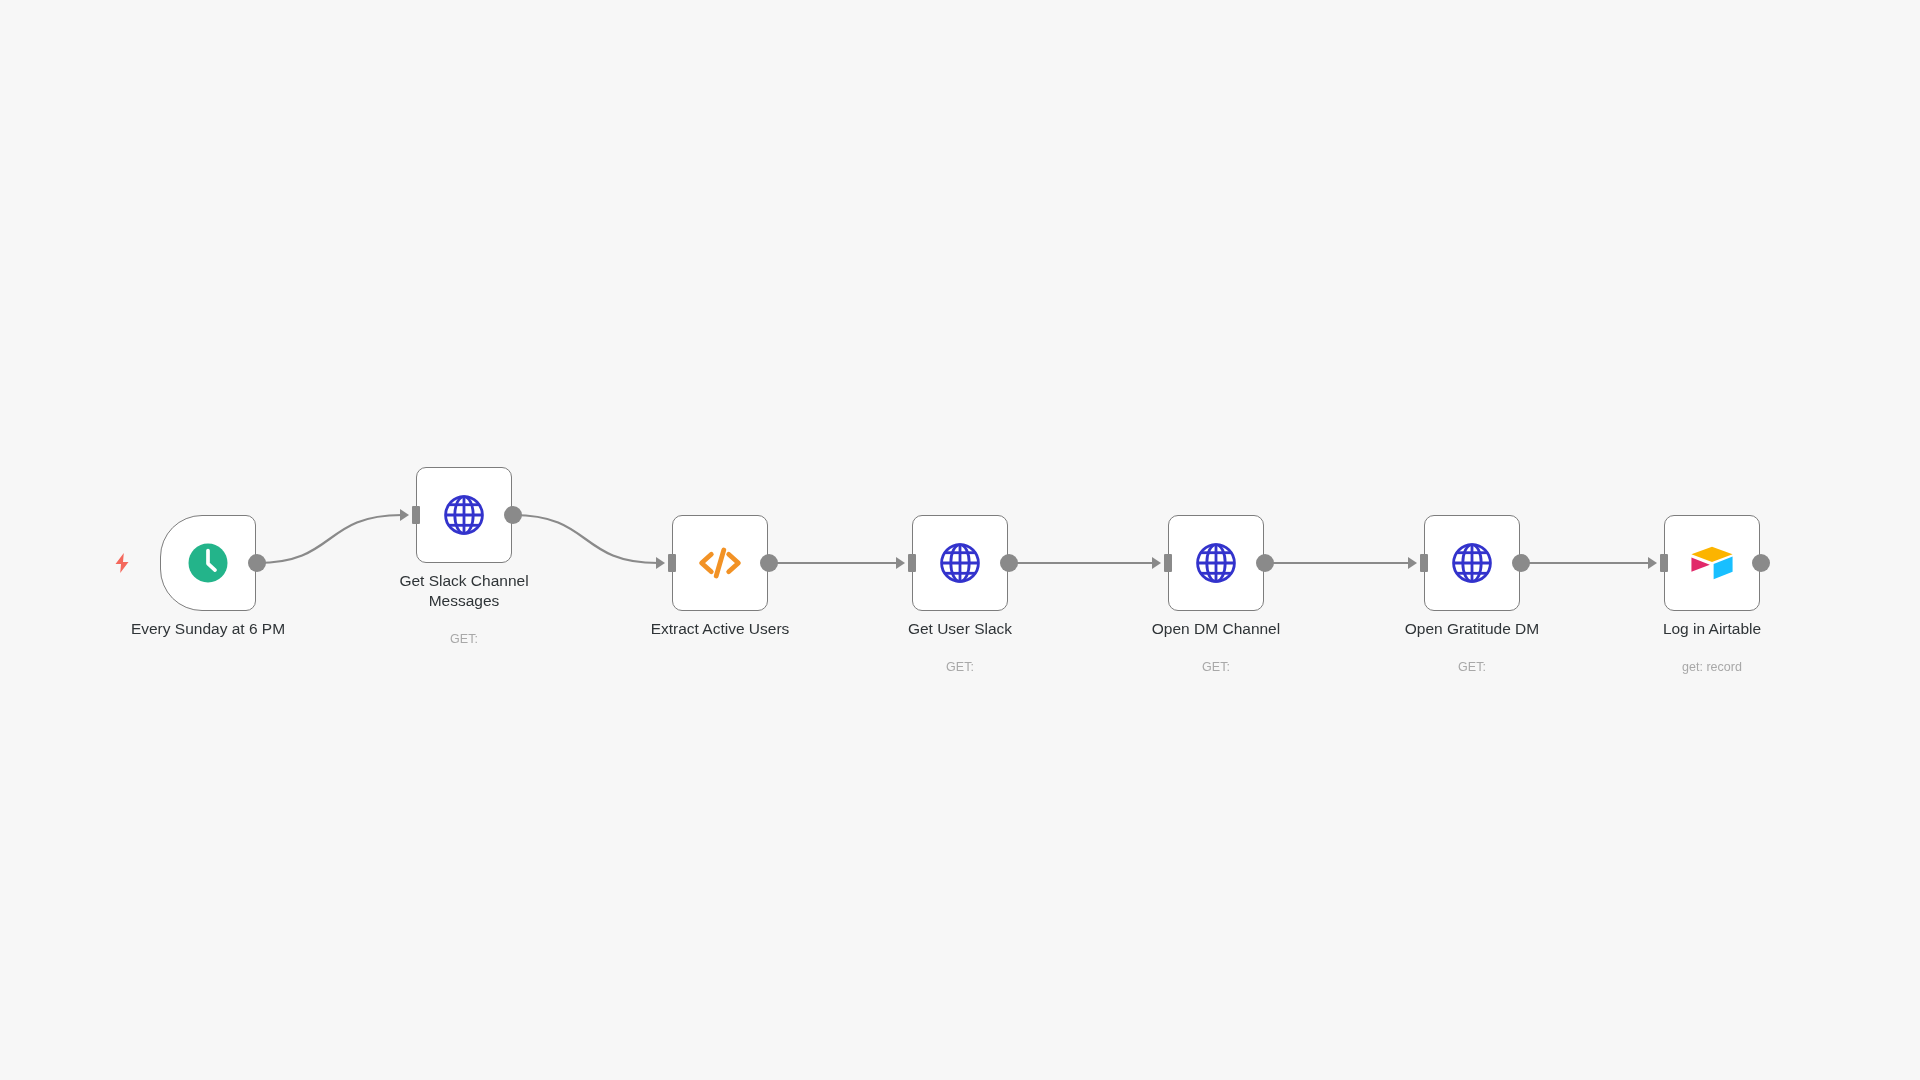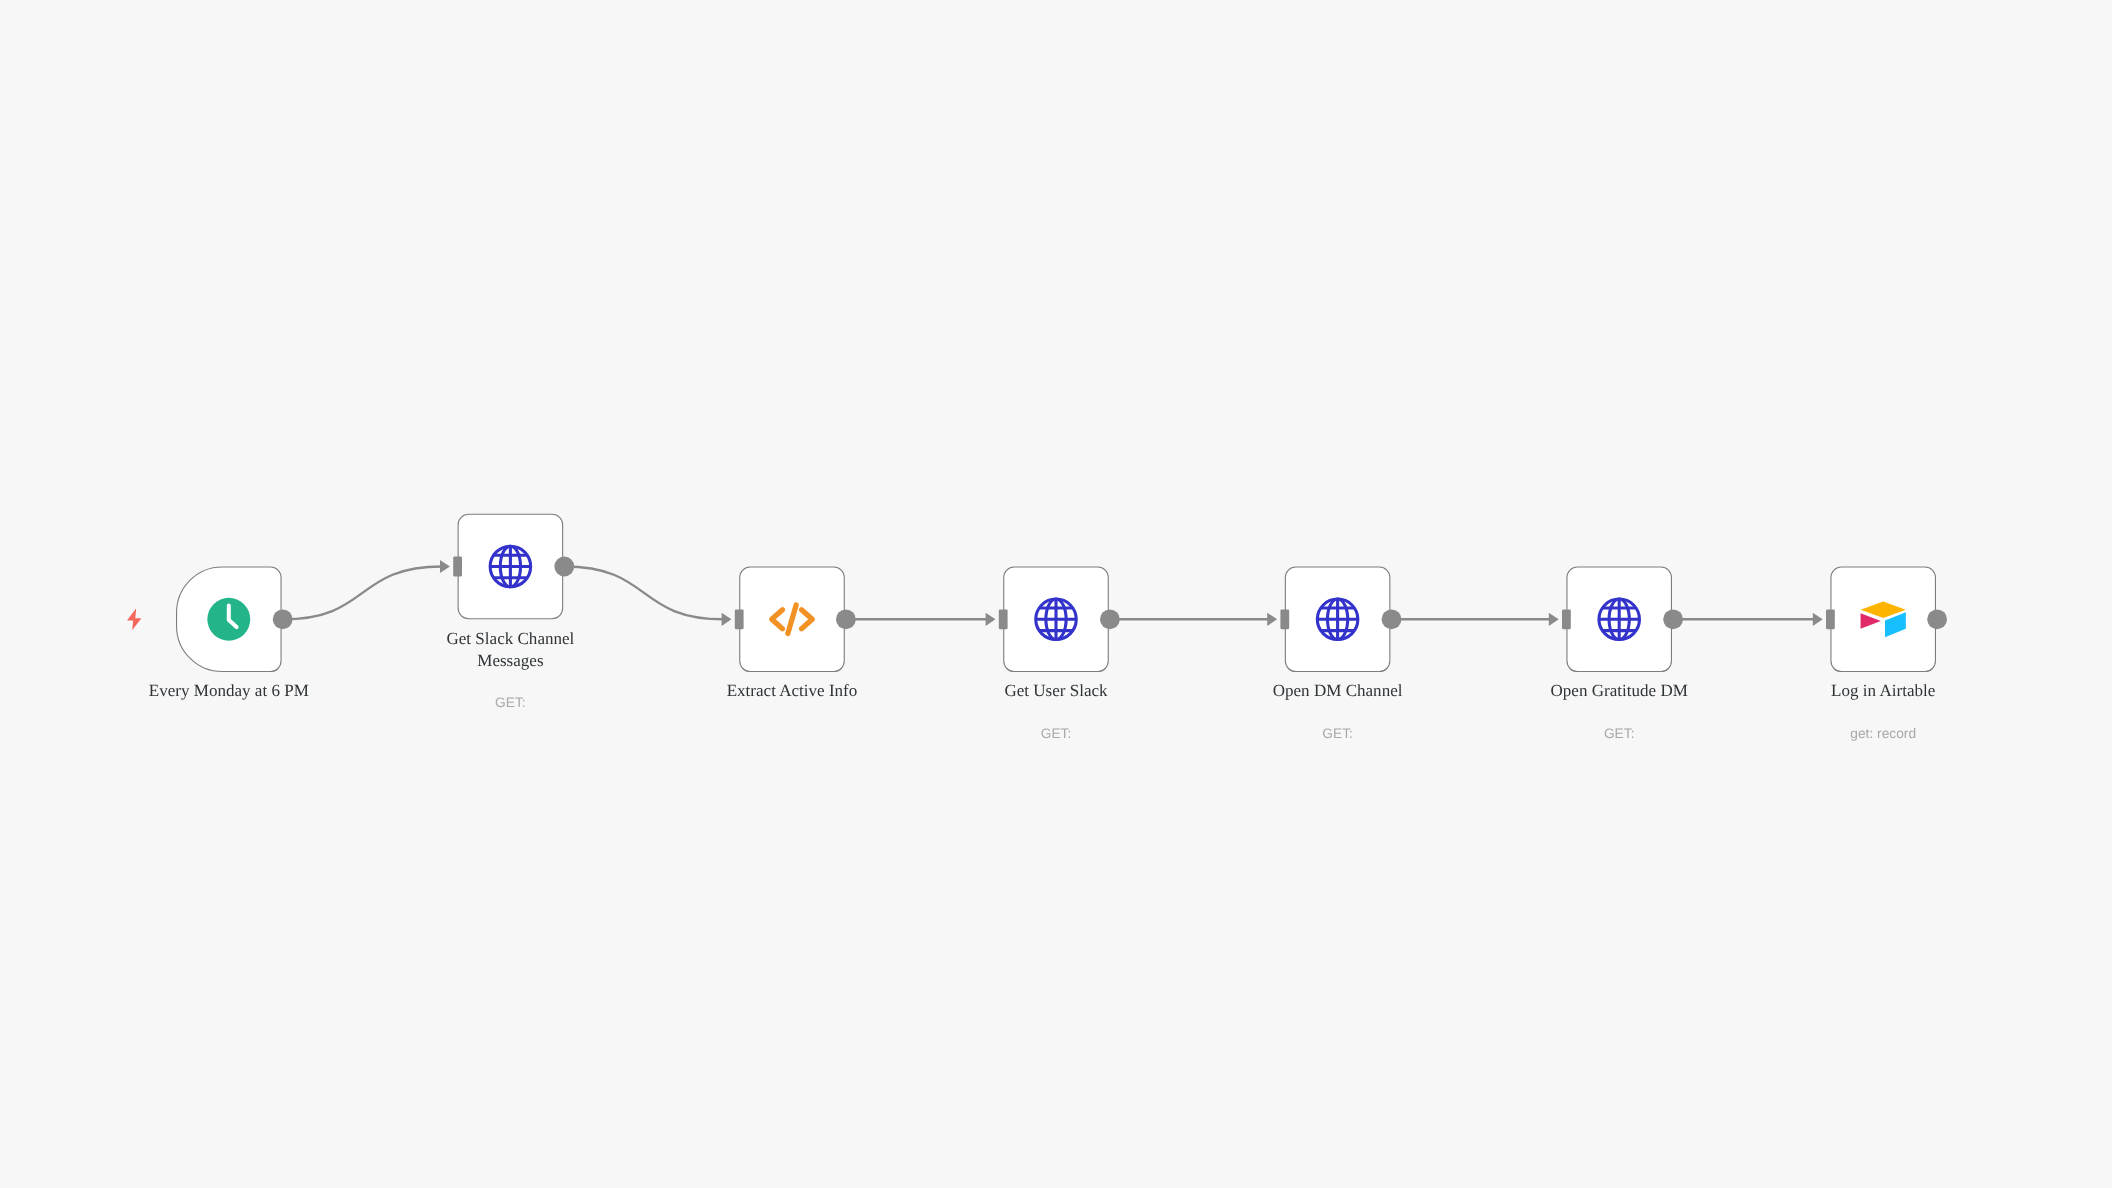--- a/index.html
+++ b/index.html
@@ -65,21 +65,21 @@
     top: 56px;
     width: 260px;
     text-align: center;
     pointer-events: none;
   }
 
   .node-title {
     font-size: 15.5px;
     line-height: 20px;
     color: #2f3437;
-    font-family: Liberation Serif, serif;
+    font-family: Liberation Sans, sans-serif;
     white-space: pre-line;
   }
 
   .node-subtitle {
     font-size: 12.5px;
     line-height: 17px;
     color: #a8a8a8;
     margin-top: 20px;
     font-family: "Liberation Sans", sans-serif;
   }
@@ -141,21 +141,21 @@
           <svg class="node-icon" viewBox="0 0 48 48">
             <circle cx="24" cy="24" r="18" fill="#23b48a"></circle>
             <path d="M24 12.5 L24 24.5 L30.5 30.5" stroke="#ffffff" stroke-width="3.4" stroke-linecap="round" stroke-linejoin="round" fill="none"></path>
           </svg>
         </div>
         <div class="port-out"></div>
         <div class="trigger-bolt"><svg viewBox="0 0 24 24" width="24" height="24">
             <path d="M13.8 2 L5.5 13 L11 13 L10.2 22 L18.5 11 L13 11 Z" fill="#f4685c"></path>
           </svg></div>
         <div class="node-labels">
-          <div class="node-title">Every Monday at 6 PM</div>
+          <div class="node-title">Every Sunday at 6 PM</div>
         </div>
       </div>
       <div class="node" style="left: 464px; top: 515px;">
         <div class="node-box">
           <svg class="node-icon" viewBox="0 0 48 48">
             <g stroke="#3333cc" stroke-width="2.6" fill="none">
               <circle cx="24" cy="24" r="17"></circle>
               <path d="M7 24 H41"></path>
               <path d="M10 14.5 H38"></path>
               <path d="M10 33.5 H38"></path>
@@ -180,21 +180,21 @@
               <path d="M16 16 L7 24 L16 32"></path>
               <path d="M32 16 L41 24 L32 32"></path>
               <path d="M27.5 12 L20.5 36"></path>
             </g>
           </svg>
         </div>
         <div class="port-in-arrow"></div>
         <div class="port-in"></div>
         <div class="port-out"></div>
         <div class="node-labels">
-          <div class="node-title">Extract Active Info</div>
+          <div class="node-title">Extract Active Users</div>
         </div>
       </div>
       <div class="node" style="left: 960px; top: 563px;">
         <div class="node-box">
           <svg class="node-icon" viewBox="0 0 48 48">
             <g stroke="#3333cc" stroke-width="2.6" fill="none">
               <circle cx="24" cy="24" r="17"></circle>
               <path d="M7 24 H41"></path>
               <path d="M10 14.5 H38"></path>
               <path d="M10 33.5 H38"></path>

